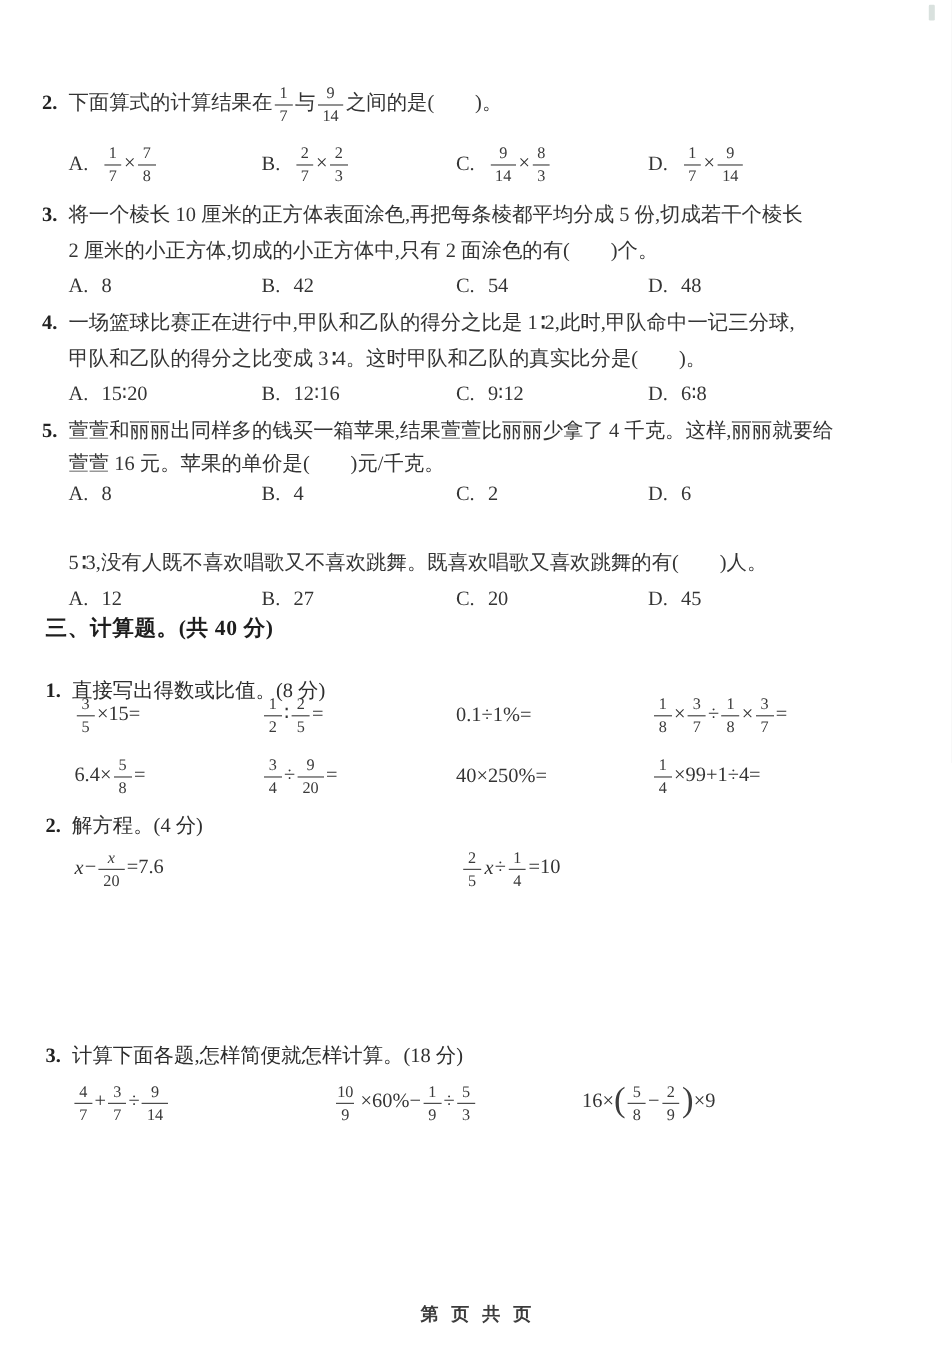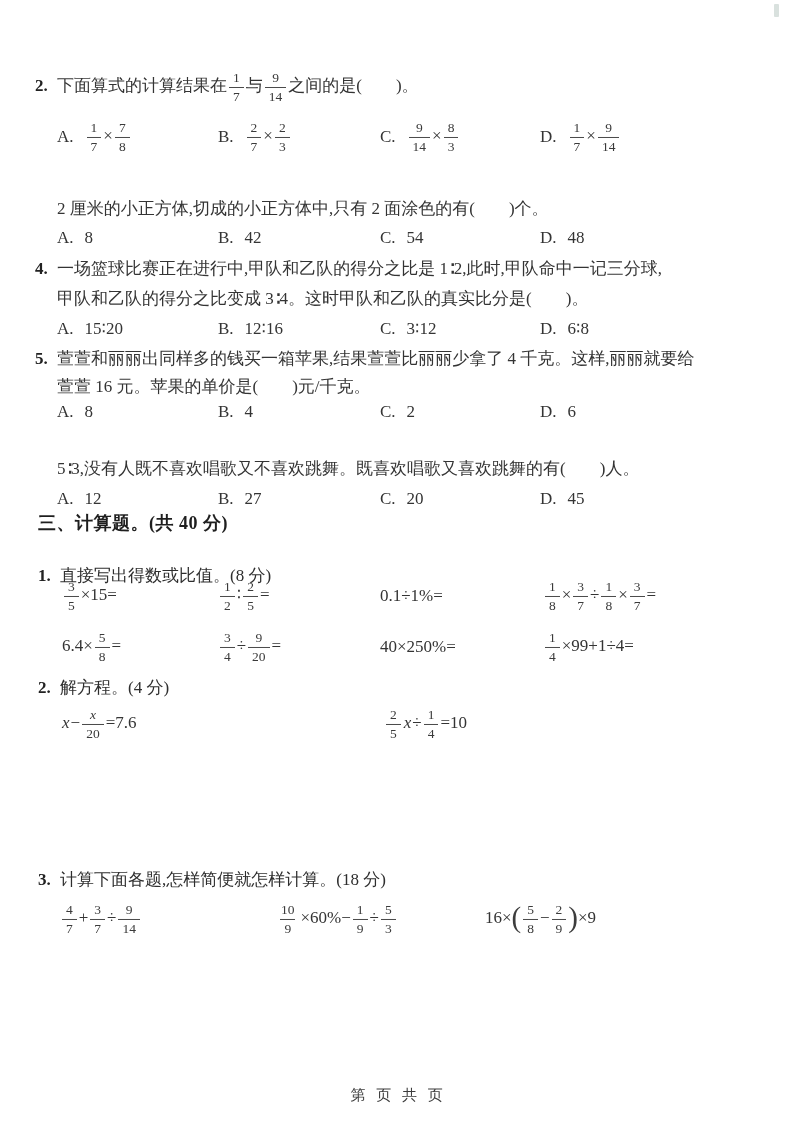--- a/index.html
+++ b/index.html
@@ -21,21 +21,21 @@
   
   .frac{display:inline-flex;flex-direction:column;align-items:center;vertical-align:middle;margin:0 2px;font-size:13.5px;line-height:1.15;color:#3a3a3a;}
   .fn{padding:0 4px 1px;}
   .fd{border-top:1.3px solid #4a4a4a;padding:1px 4px 0;}
   .var{font-style:italic;padding:0 1px;}
   .bigp{font-size:29px;font-weight:400;vertical-align:middle;line-height:1;position:relative;top:-2px;color:#3d3d3d;}
   
   .sec-title{position:absolute;left:38px;font-size:18px;font-weight:700;color:#1e1e1e;white-space:nowrap;letter-spacing:0.5px;}
   .sub-title{position:absolute;left:38px;font-size:17px;white-space:nowrap;color:#2e2e2e;}
   .sub-title .qnum{width:22px;}
-  .footer{position:absolute;left:0;top:1086px;width:793px;text-align:center;font-size:15px;color:#3c3c3c;word-spacing:7px;}
+  .footer{position:absolute;left:0;top:1086px;width:793px;text-align:center;font-size:15px;color:#3c3c3c;word-spacing:7px;font-weight:bold;}
 </style>
 </head>
 <body>
 
 <div class="page">
 
   <div class="artifact"></div>
 
   <div class="qline" style="top:70px">
     <span class="qnum">2.</span><span>下面算式的计算结果在<span class="frac">
@@ -82,20 +82,23 @@
         <span><span class="frac">
             <span class="fn">1</span>
             <span class="fd">7</span>
           </span>×<span class="frac">
             <span class="fn">9</span>
             <span class="fd">14</span>
           </span></span>
       </span>
   </div>
 
+  <div class="qline" style="top:164px">
+    <span class="qnum">3.</span><span>将一个棱长 10 厘米的正方体表面涂色,再把每条棱都平均分成 5 份,切成若干个棱长</span>
+  </div>
   <div class="qline indent" style="top:194px">
     <span>2 厘米的小正方体,切成的小正方体中,只有 2 面涂色的有(　　)个。</span>
   </div>
   <div class="row" style="top:222px;height:32px">
     <span class="opt" style="left:57px">
         <span class="lbl">A.</span>
         <span>8</span>
       </span>
     <span class="opt" style="left:218px">
         <span class="lbl">B.</span>
@@ -121,21 +124,21 @@
     <span class="opt" style="left:57px">
         <span class="lbl">A.</span>
         <span>15∶20</span>
       </span>
     <span class="opt" style="left:218px">
         <span class="lbl">B.</span>
         <span>12∶16</span>
       </span>
     <span class="opt" style="left:380px">
         <span class="lbl">C.</span>
-        <span>3∶12</span>
+        <span>9∶12</span>
       </span>
     <span class="opt" style="left:540px">
         <span class="lbl">D.</span>
         <span>6∶8</span>
       </span>
   </div>
 
   <div class="qline" style="top:344px">
     <span class="qnum">5.</span><span>萱萱和丽丽出同样多的钱买一箱苹果,结果萱萱比丽丽少拿了 4 千克。这样,丽丽就要给</span>
   </div>

